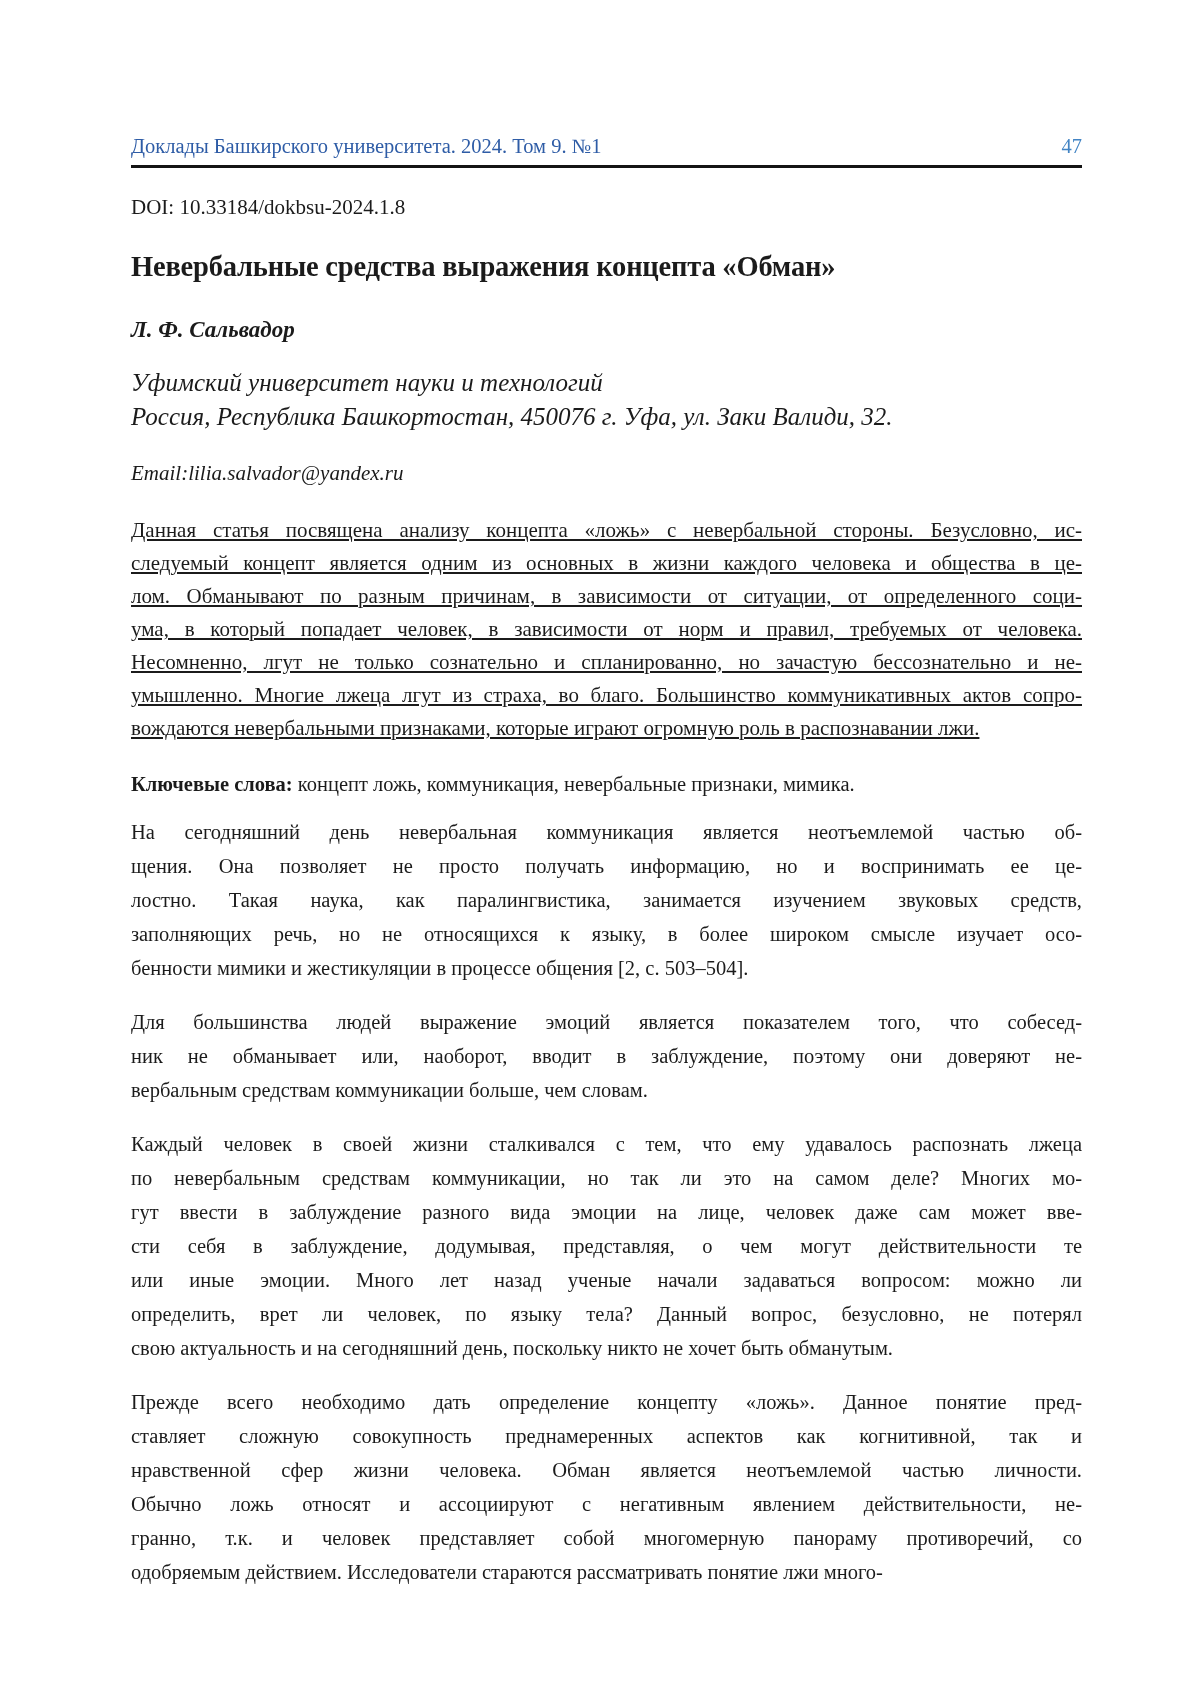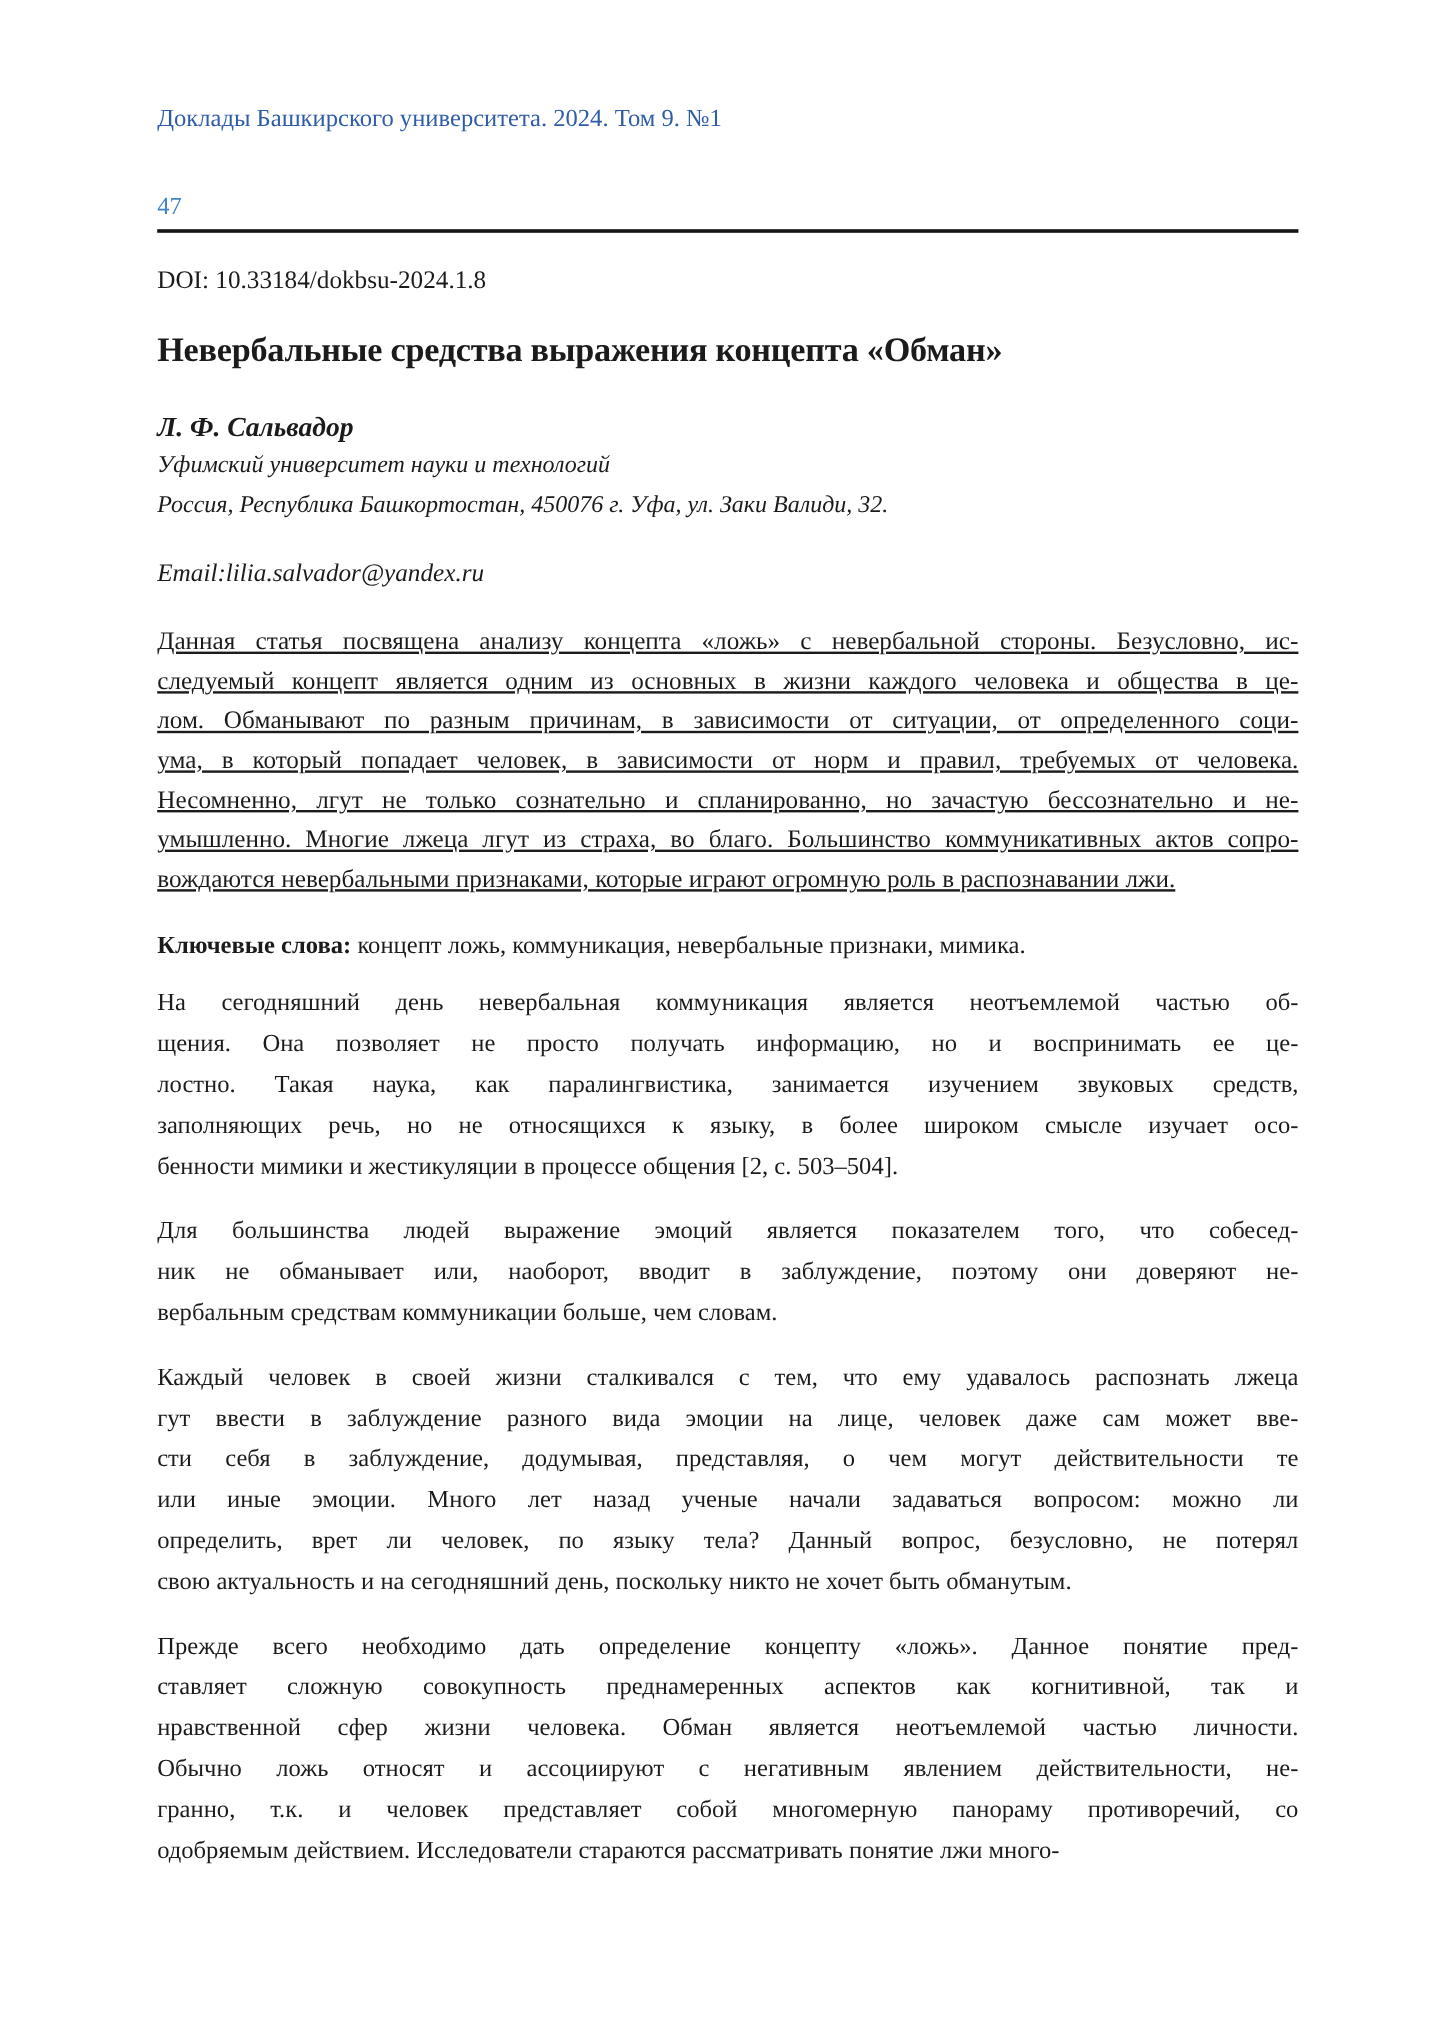--- a/index.html
+++ b/index.html
@@ -21,21 +21,20 @@
     overflow: hidden;
   }
 
   
   .running-head {
     display: flex;
     justify-content: space-between;
     align-items: baseline;
     font-size: 20.5px;
     line-height: 26px;
-    flex-direction: column;
   }
   .journal-title { color: var(--header-blue); }
   .folio { color: var(--folio-blue); margin-top: 47px; }
   .rule {
     margin-top: 6px;
     height: 0;
     border-bottom: 3px solid var(--rule);
   }
 
   .doi {
@@ -54,22 +53,23 @@
 
   .author {
     margin-top: 32px;
     font-size: 23px;
     line-height: 28px;
     font-weight: bold;
     font-style: italic;
   }
 
   .affiliation {
+    margin-top: 22px;
     font-style: italic;
-    font-size: 20px;
+    font-size: 25px;
     line-height: 34px;
   }
 
   .email {
     margin-top: 26px;
     font-style: italic;
     font-size: 21px;
     line-height: 26px;
   }
 
@@ -147,20 +147,21 @@
     </div>
 
   <div class="body-para">
       <span class="tline">Для большинства людей выражение эмоций является показателем того, что собесед-</span>
       <span class="tline">ник не обманывает или, наоборот, вводит в заблуждение, поэтому они доверяют не-</span>
       <span class="tline">вербальным средствам коммуникации больше, чем словам.</span>
     </div>
 
   <div class="body-para">
       <span class="tline">Каждый человек в своей жизни сталкивался с тем, что ему удавалось распознать лжеца</span>
+      <span class="tline">по невербальным средствам коммуникации, но так ли это на самом деле? Многих мо-</span>
       <span class="tline">гут ввести в заблуждение разного вида эмоции на лице, человек даже сам может вве-</span>
       <span class="tline">сти себя в заблуждение, додумывая, представляя, о чем могут действительности те</span>
       <span class="tline">или иные эмоции. Много лет назад ученые начали задаваться вопросом: можно ли</span>
       <span class="tline">определить, врет ли человек, по языку тела? Данный вопрос, безусловно, не потерял</span>
       <span class="tline">свою актуальность и на сегодняшний день, поскольку никто не хочет быть обманутым.</span>
     </div>
 
   <div class="body-para">
       <span class="tline">Прежде всего необходимо дать определение концепту «ложь». Данное понятие пред-</span>
       <span class="tline">ставляет сложную совокупность преднамеренных аспектов как когнитивной, так и</span>

